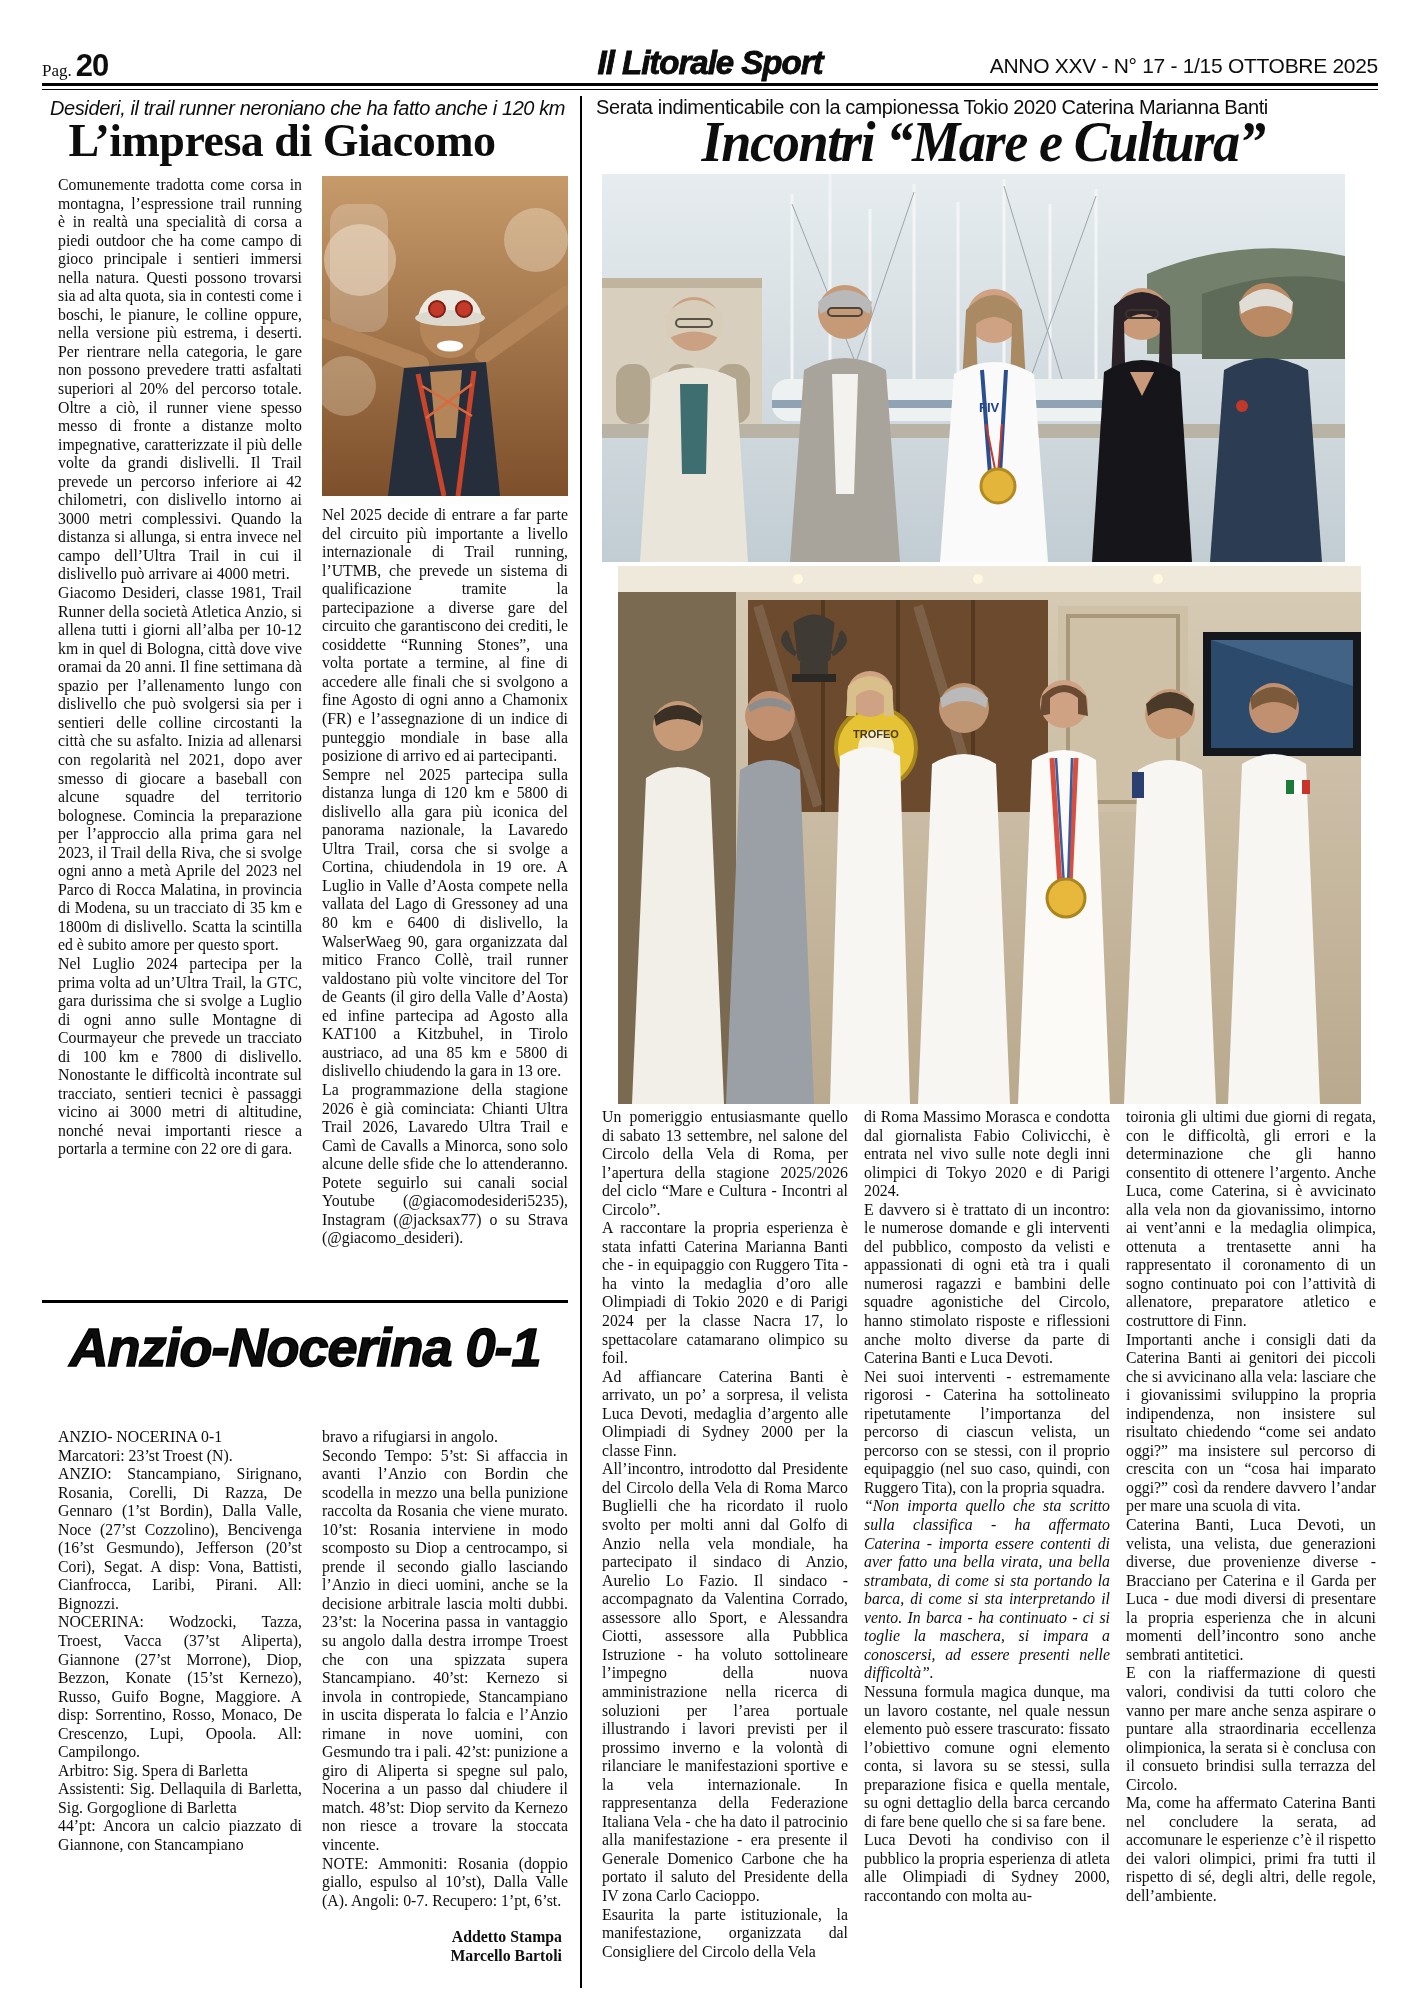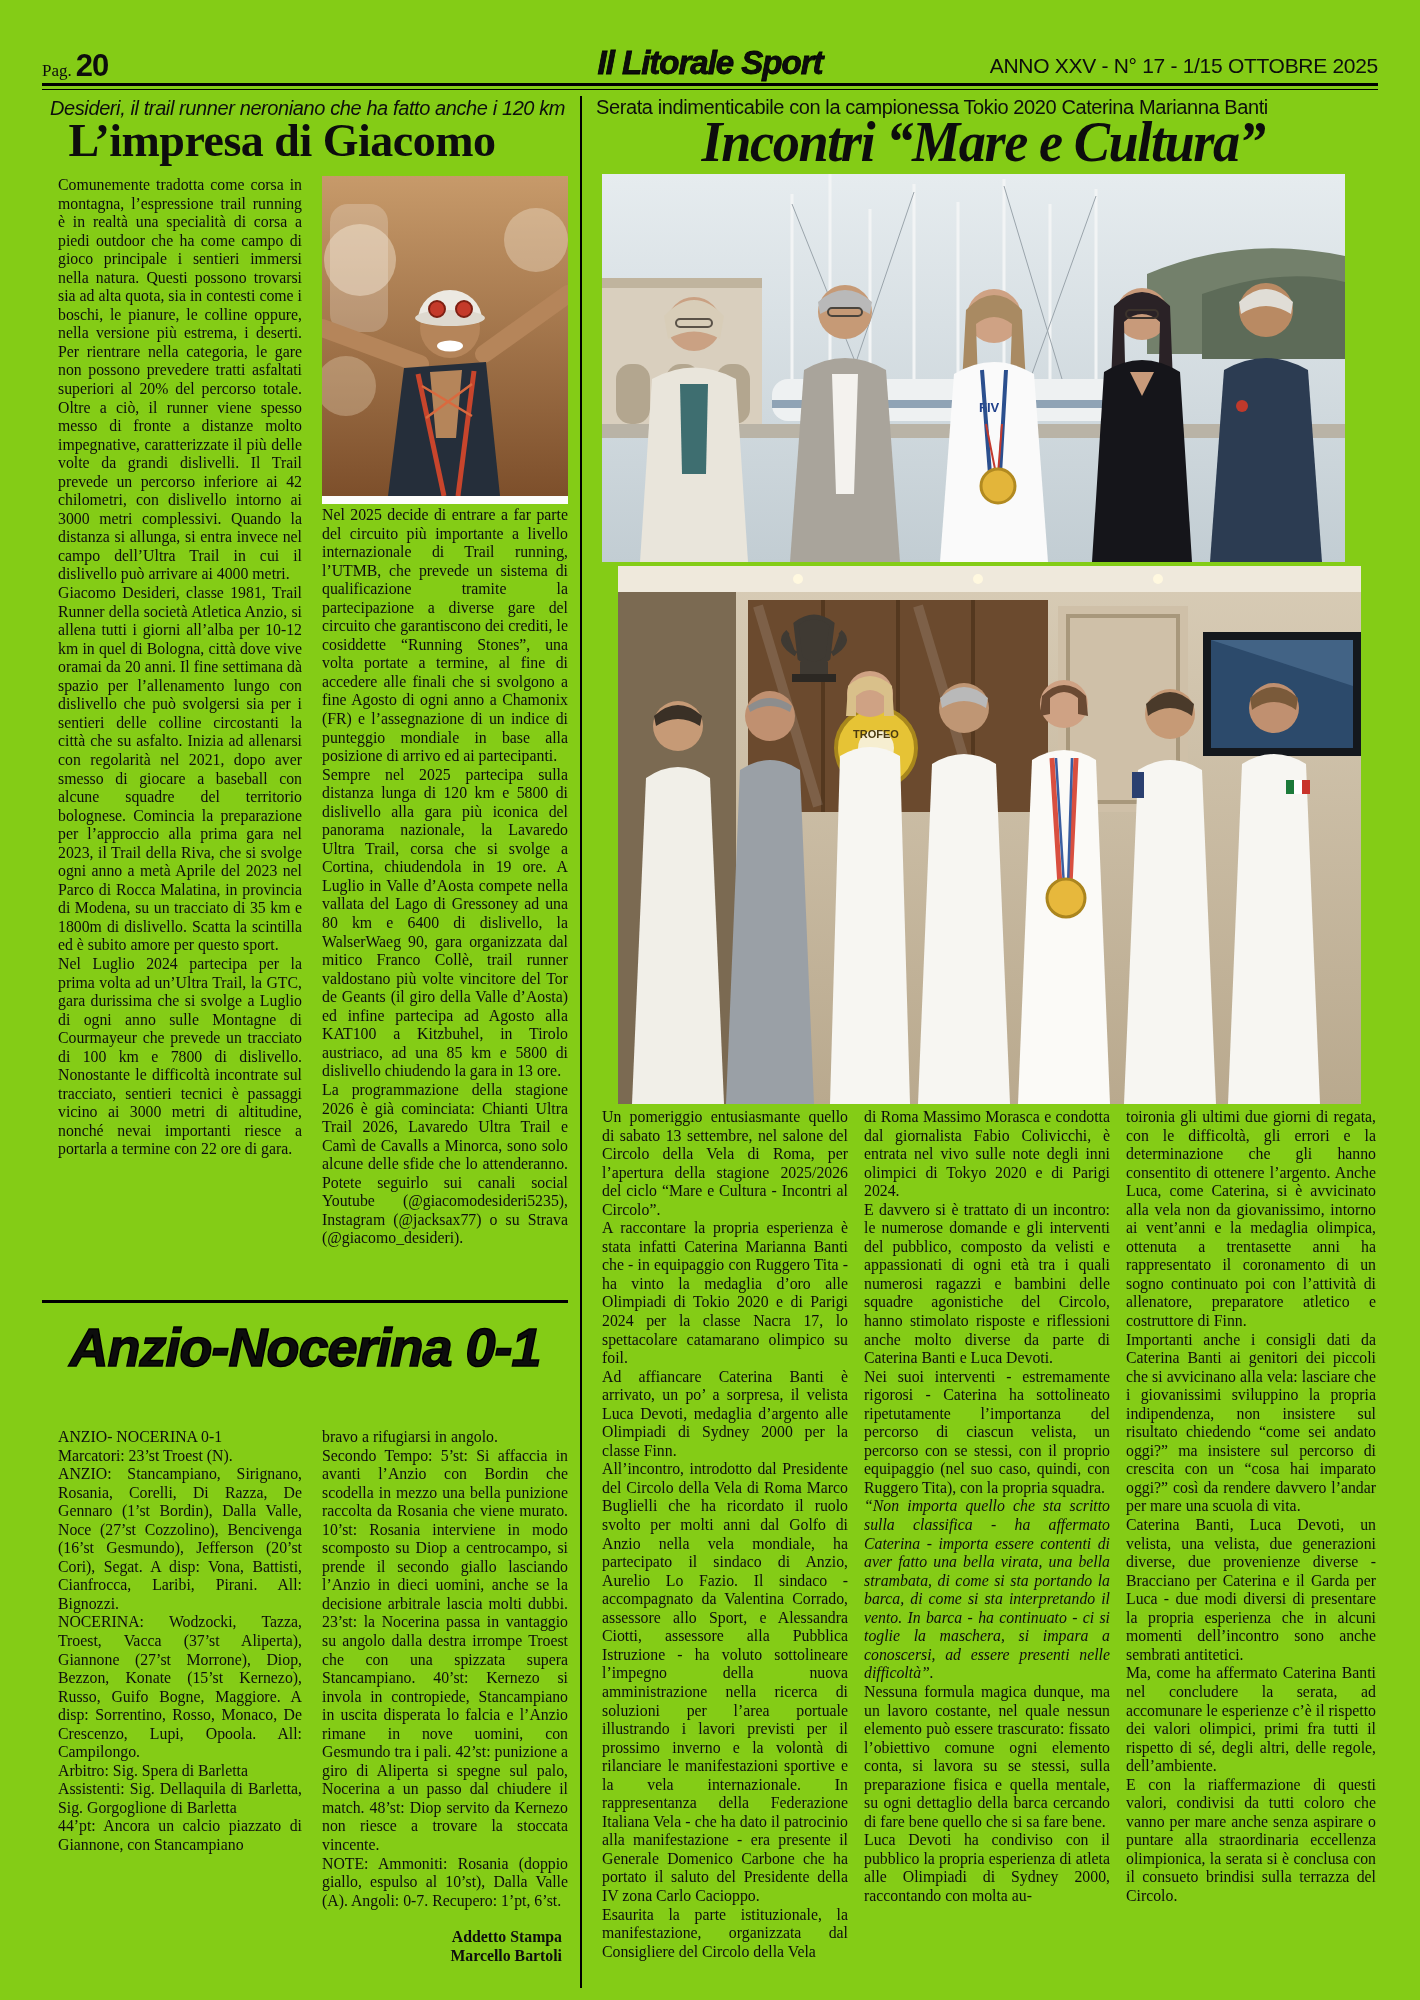--- a/index.html
+++ b/index.html
@@ -1,16 +1,16 @@
 <!DOCTYPE html>
 <html lang="it"><head>
 <meta charset="utf-8">
 <style>
   html,body{margin:0;padding:0;background:#888;}
-  .page{position:relative;width:1420px;height:2000px;background:#84cc16;color:#0d0d0d;
+  .page{position:relative;width:1420px;height:2000px;background:#ffffff;color:#0d0d0d;
         font-family:"Liberation Serif",serif;overflow:hidden;}
   
   .pag-block{position:absolute;left:42px;top:48px;}
   .pag-label{font-family:"Liberation Serif",serif;font-size:17px;}
   .pag-num{font-family:"Liberation Sans",sans-serif;font-weight:700;font-size:31px;letter-spacing:-1px;}
   .masthead{position:absolute;left:0;right:0;top:44px;text-align:center;
             font-family:"Liberation Sans",sans-serif;font-style:italic;font-weight:700;
             font-size:33px;letter-spacing:-1px;-webkit-text-stroke:0.8px #000;}
   .issue{position:absolute;right:42px;top:54px;font-family:"Liberation Sans",sans-serif;
          font-size:21px;letter-spacing:-0.3px;}
@@ -291,17 +291,17 @@
     <p>E davvero si è trattato di un incontro: le numerose domande e gli interventi del pubblico, composto da velisti e appassionati di ogni età tra i quali numerosi ragazzi e bambini delle squadre agonistiche del Circolo, hanno stimolato risposte e riflessioni anche molto diverse da parte di Caterina Banti e Luca Devoti.</p>
     <p>Nei suoi interventi - estremamente rigorosi - Caterina ha sottolineato ripetutamente l’importanza del percorso di ciascun velista, un percorso con se stessi, con il proprio equipaggio (nel suo caso, quindi, con Ruggero Tita), con la propria squadra.</p>
     <p class="q-italic">“Non importa quello che sta scritto sulla classifica - ha affermato Caterina - importa essere contenti di aver fatto una bella virata, una bella strambata, di come si sta portando la barca, di come si sta interpretando il vento. In barca - ha continuato - ci si toglie la maschera, si impara a conoscersi, ad essere presenti nelle difficoltà”.</p>
     <p>Nessuna formula magica dunque, ma un lavoro costante, nel quale nessun elemento può essere trascurato: fissato l’obiettivo comune ogni elemento conta, si lavora su se stessi, sulla preparazione fisica e quella mentale, su ogni dettaglio della barca cercando di fare bene quello che si sa fare bene.</p>
     <p>Luca Devoti ha condiviso con il pubblico la propria esperienza di atleta alle Olimpiadi di Sydney 2000, raccontando con molta au-</p>
   </div>
   <div class="body-col col-vela-3">
     <p>toironia gli ultimi due giorni di regata, con le difficoltà, gli errori e la determinazione che gli hanno consentito di ottenere l’argento. Anche Luca, come Caterina, si è avvicinato alla vela non da giovanissimo, intorno ai vent’anni e la medaglia olimpica, ottenuta a trentasette anni ha rappresentato il coronamento di un sogno continuato poi con l’attività di allenatore, preparatore atletico e costruttore di Finn.</p>
     <p>Importanti anche i consigli dati da Caterina Banti ai genitori dei piccoli che si avvicinano alla vela: lasciare che i giovanissimi sviluppino la propria indipendenza, non insistere sul risultato chiedendo “come sei andato oggi?” ma insistere sul percorso di crescita con un “cosa hai imparato oggi?” così da rendere davvero l’andar per mare una scuola di vita.</p>
     <p>Caterina Banti, Luca Devoti, un velista, una velista, due generazioni diverse, due provenienze diverse - Bracciano per Caterina e il Garda per Luca - due modi diversi di presentare la propria esperienza che in alcuni momenti dell’incontro sono anche sembrati antitetici.</p>
+    <p>E con la riaffermazione di questi valori, condivisi da tutti coloro che vanno per mare anche senza aspirare o puntare alla straordinaria eccellenza olimpionica, la serata si è conclusa con il consueto brindisi sulla terrazza del Circolo.</p>
     <p>Ma, come ha affermato Caterina Banti nel concludere la serata, ad accomunare le esperienze c’è il rispetto dei valori olimpici, primi fra tutti il rispetto di sé, degli altri, delle regole, dell’ambiente.</p>
-    <p>E con la riaffermazione di questi valori, condivisi da tutti coloro che vanno per mare anche senza aspirare o puntare alla straordinaria eccellenza olimpionica, la serata si è conclusa con il consueto brindisi sulla terrazza del Circolo.</p>
   </div>
 
 </div>
 
 </body></html>

